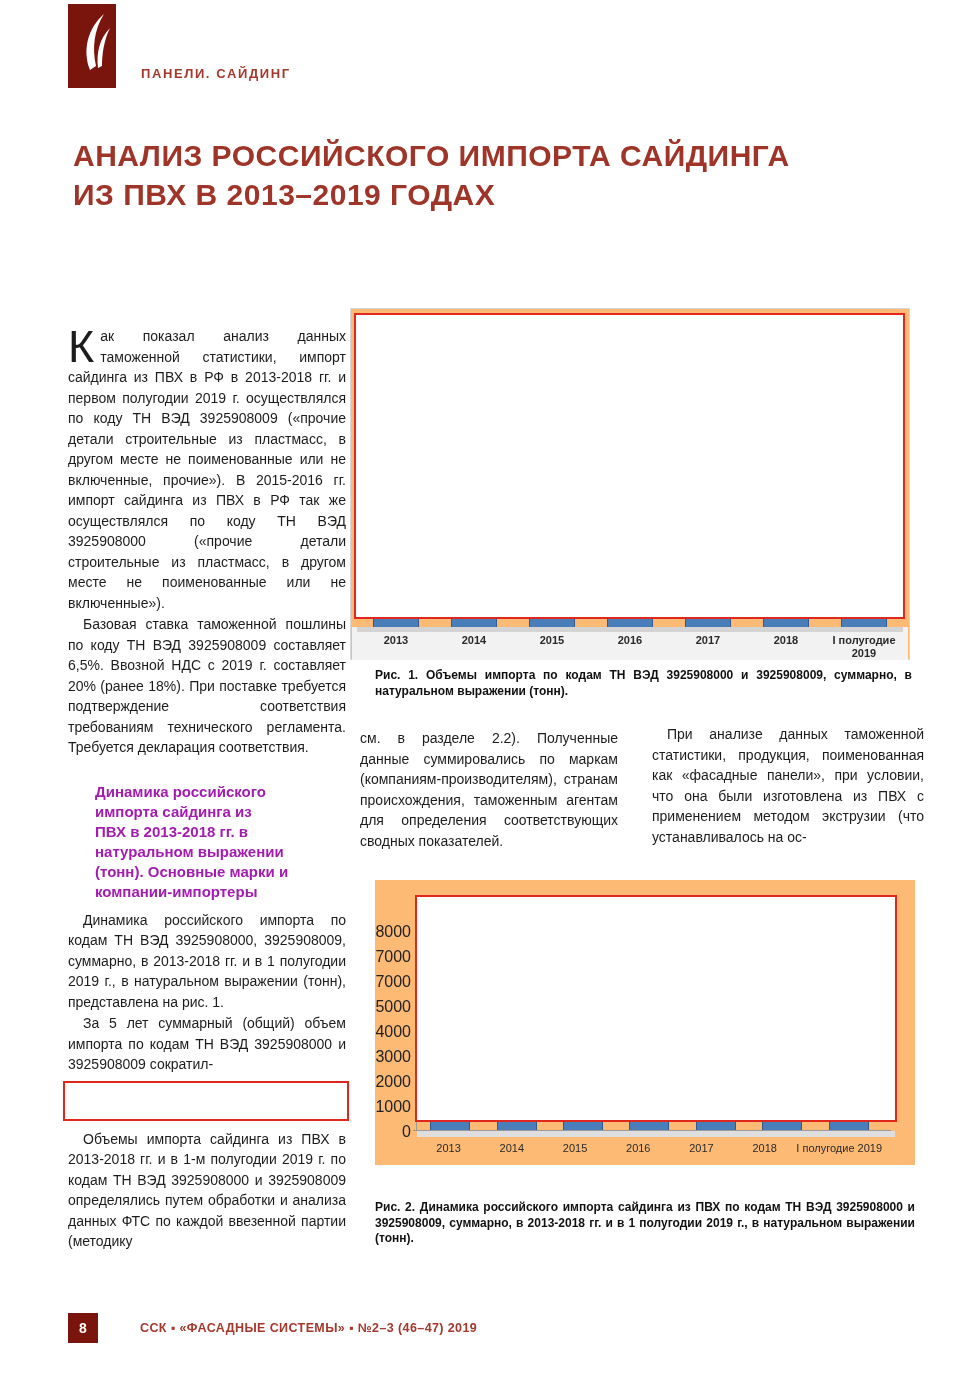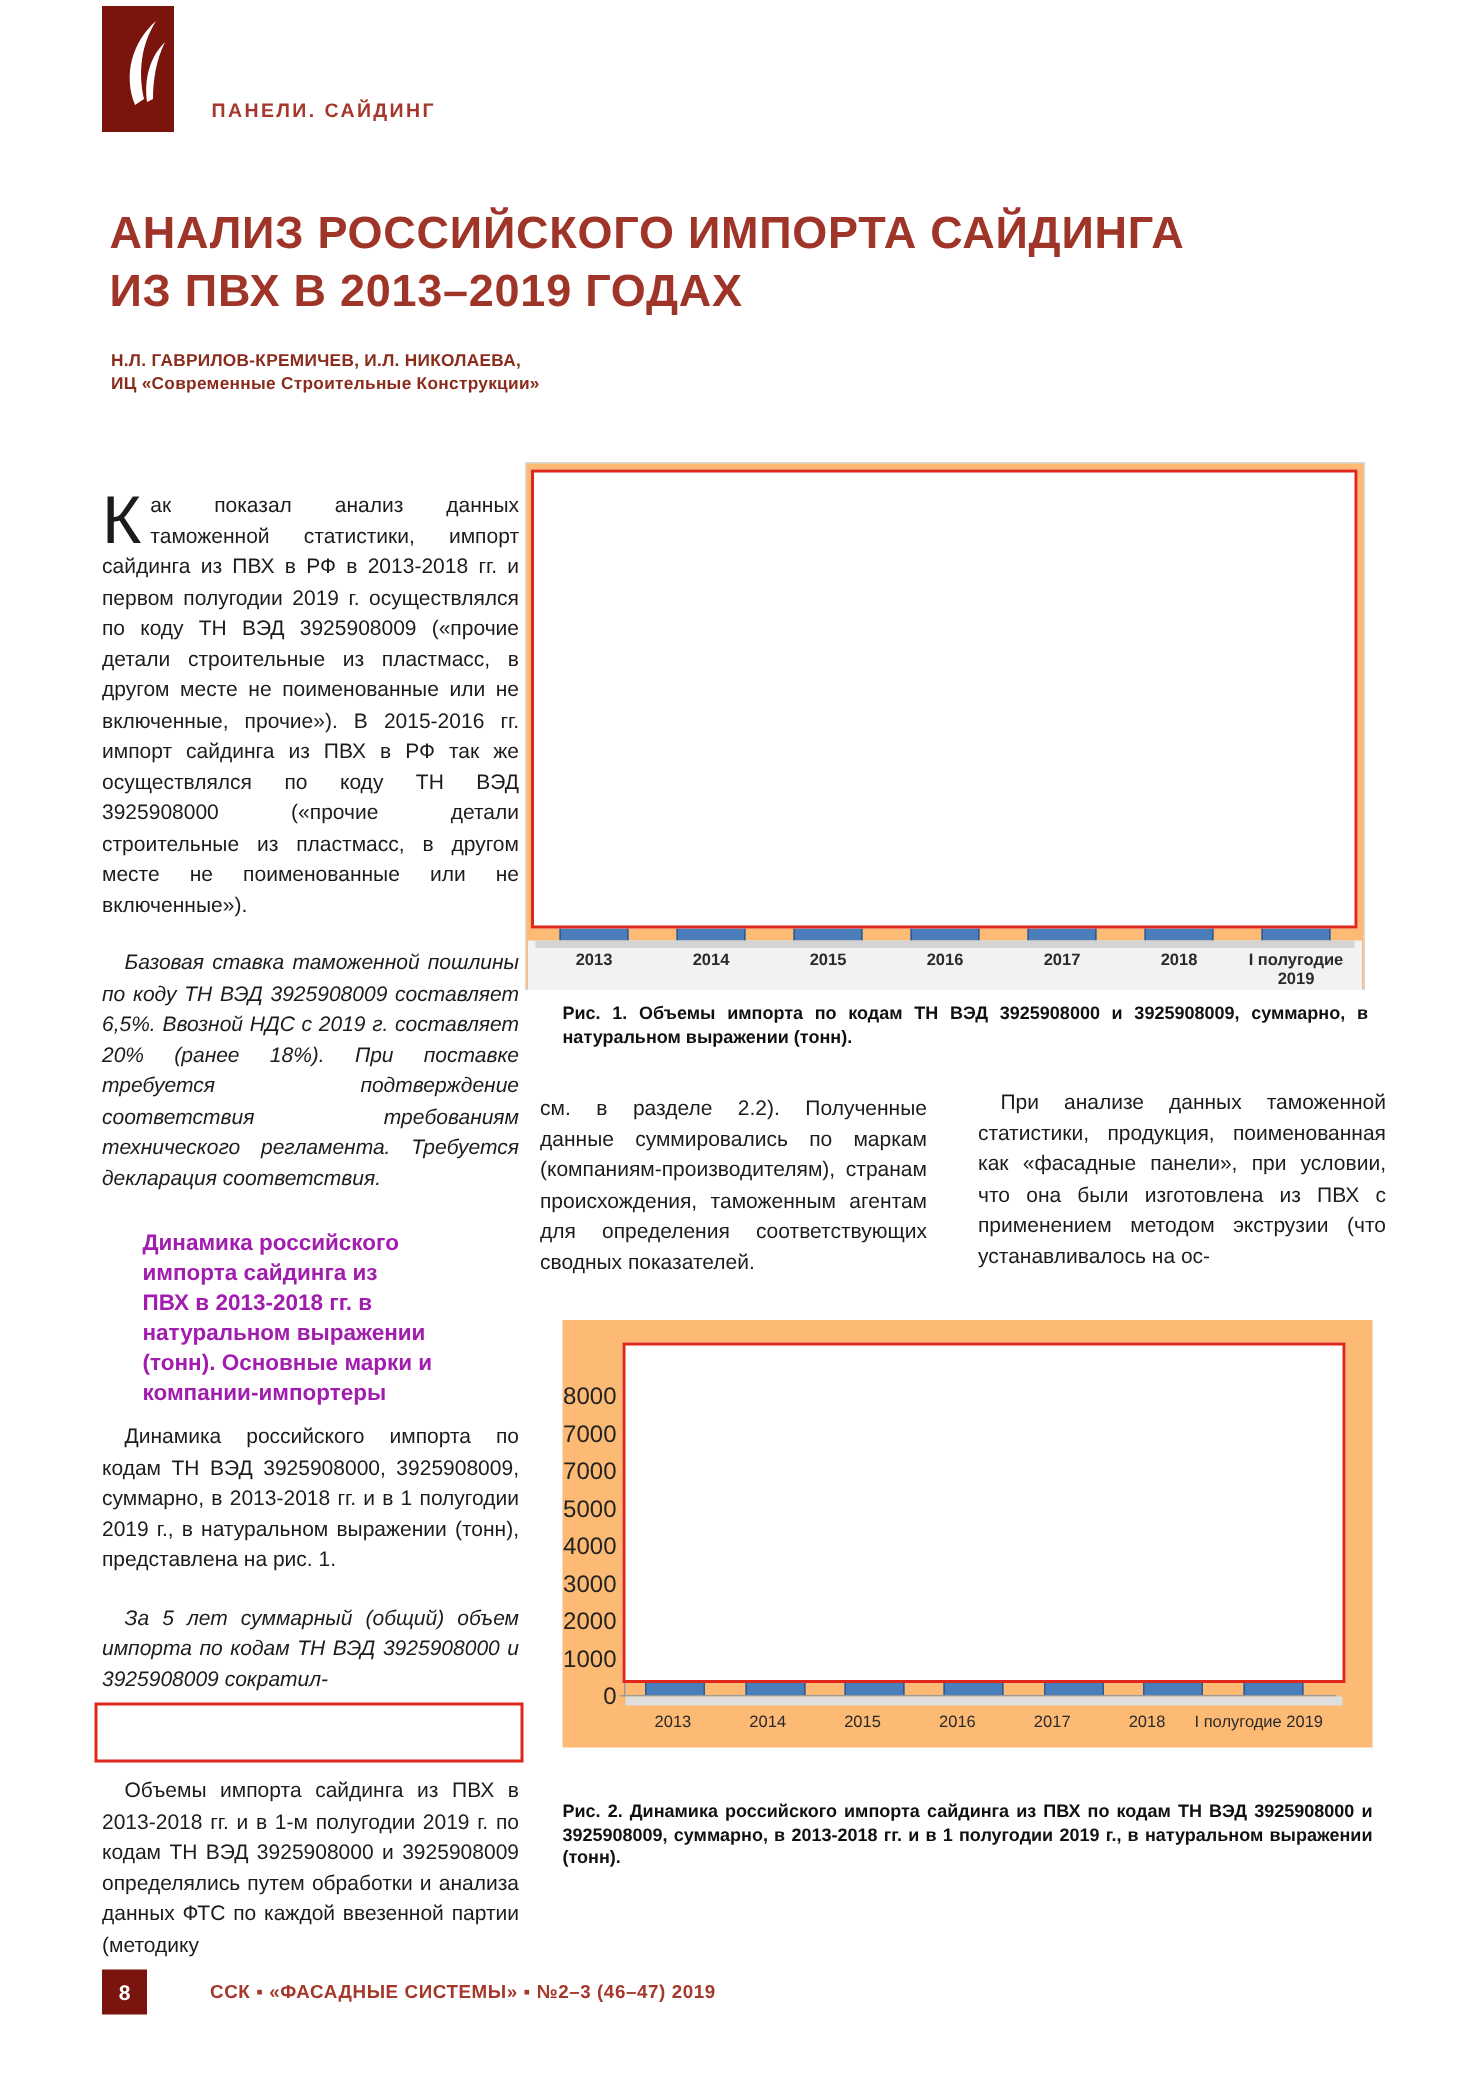--- a/index.html
+++ b/index.html
@@ -22,21 +22,21 @@
   }
   .authors-block { position:absolute; left:74px; top:234px; width:500px; }
   .author-line { font-size:11.5px; font-weight:700; line-height:15px; color:#8a2b1c; letter-spacing:0.2px; }
 
   
   .col { position:absolute; text-align:justify; }
   .col-left  { left:68px;  top:326px; width:278px; }
   .col-mid   { left:360px; top:728px; width:258px; }
   .col-right { left:640px; top:724px; width:272px;margin-left:12px; }
   .bt { font-size:14px; line-height:20.5px; color:#1c1c1c; }
-  .bt + .bt { margin-top:18px;font-style:italic; }
+  .bt + .bt { margin-top:1px; }
   .indent { text-indent:15px; }
   .dropcap {
     float:left; font-size:45px; line-height:38px; padding:2px 6px 0 0; color:#1c1c1c;
   }
   .subheading { position:relative; margin:24px 0 8px 27px; }
   .subheading .sh-line {
     font-size:15px; font-weight:700; line-height:20px; color:#a21caf; text-align:left;
   }
   .subheading .highlight {
     position:absolute; left:-31px; bottom:1px; width:150px; height:17px;
@@ -109,24 +109,20 @@
       <path d="M30 64 C28 48 32 34 42 24 C36 36 34 50 34 62 Z" fill="#ffffff"></path>
     </svg>
   </div>
   <div class="kicker">ПАНЕЛИ. САЙДИНГ</div>
 
   <div class="title-block">
     <div class="title-line">АНАЛИЗ РОССИЙСКОГО ИМПОРТА САЙДИНГА</div>
     <div class="title-line">ИЗ ПВХ В 2013–2019 ГОДАХ</div>
   </div>
 
-  <div class="authors-block">
-    <div class="author-line">Н.Л. ГАВРИЛОВ-КРЕМИЧЕВ, И.Л. НИКОЛАЕВА,</div>
-    <div class="author-line">ИЦ «Современные Строительные Конструкции»</div>
-  </div>
 
   <div class="col col-left">
     <p class="bt"><span class="dropcap">К</span><span>ак показал анализ данных таможенной статистики, импорт сайдинга из ПВХ в РФ в 2013-2018 гг. и первом полугодии 2019 г. осуществлялся по коду ТН ВЭД 3925908009 («прочие детали строительные из пластмасс, в другом месте не поименованные или не включенные, прочие»). В 2015-2016 гг. импорт сайдинга из ПВХ в РФ так же осуществлялся по коду ТН ВЭД 3925908000 («прочие детали строительные из пластмасс, в другом месте не поименованные или не включенные»).</span></p>
     <p class="bt indent">Базовая ставка таможенной пошлины по коду ТН ВЭД 3925908009 составляет 6,5%. Ввозной НДС с 2019 г. составляет 20% (ранее 18%). При поставке требуется подтверждение соответствия требованиям технического регламента. Требуется декларация соответствия.</p>
 
     <div class="subheading">
       <div class="highlight"></div>
       <div class="sh-line">Динамика российского</div>
       <div class="sh-line">импорта сайдинга из</div>
       <div class="sh-line">ПВХ в 2013-2018 гг. в</div>

